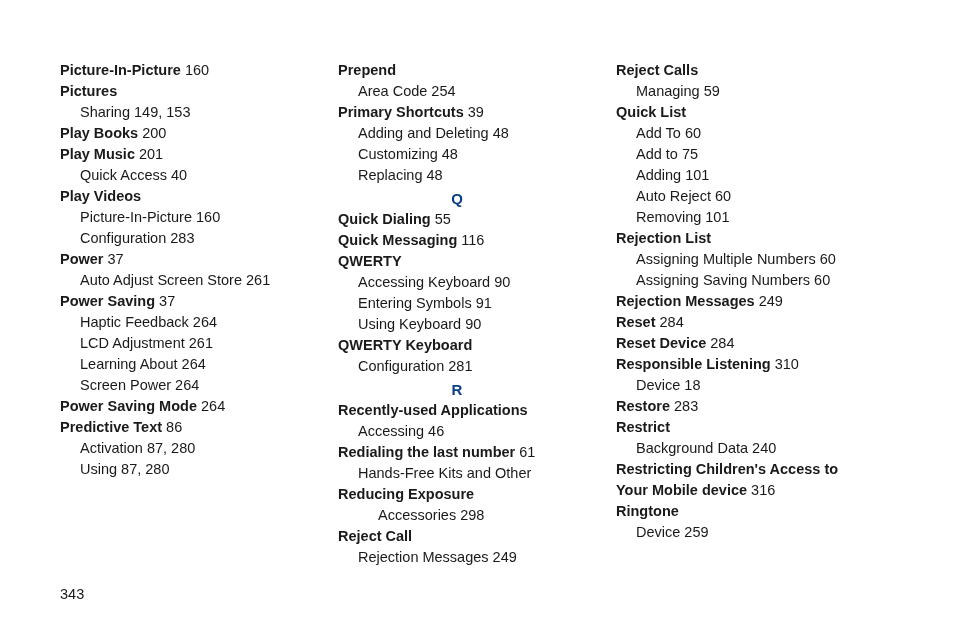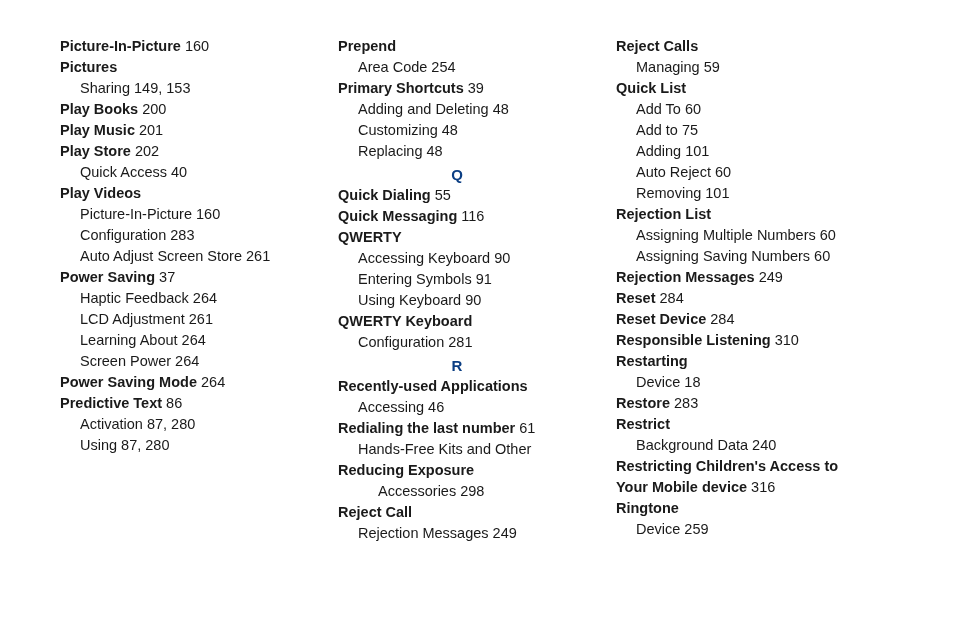--- a/index.html
+++ b/index.html
@@ -6,21 +6,22 @@
     margin: 0;
     padding: 0;
     background: #fff;
     width: 954px;
     font-family: Arial, Helvetica, sans-serif;
     color: #1a1a1a;
   }
   .page {
     box-sizing: border-box;
     width: 914px;
-    padding: 36px 60px 20px 60px;
+    padding: 28px 60px 20px 60px;
+    margin-top: 32px;
   }
   .columns {
     display: flex;
     gap: 40px;
   }
   .col {
     flex: 1 1 0;
     min-width: 0;
   }
   .entry {
@@ -58,25 +59,25 @@
 <body>
 
 <div class="page">
   <div class="columns">
     <div class="col" id="col1">
         <div class="entry"><span class="term">Picture-In-Picture</span><span class="pg"> 160</span></div>
         <div class="entry"><span class="term">Pictures</span></div>
         <div class="entry sub"><span>Sharing</span><span class="pg"> 149, 153</span></div>
         <div class="entry"><span class="term">Play Books</span><span class="pg"> 200</span></div>
         <div class="entry"><span class="term">Play Music</span><span class="pg"> 201</span></div>
-        <div class="entry"><span class="term">Play Store</span><span class="pg"> 202</span></div>
         <div class="entry sub"><span>Quick Access</span><span class="pg"> 40</span></div>
         <div class="entry"><span class="term">Play Videos</span></div>
         <div class="entry sub"><span>Picture-In-Picture</span><span class="pg"> 160</span></div>
         <div class="entry sub"><span>Configuration</span><span class="pg"> 283</span></div>
+        <div class="entry"><span class="term">Power</span><span class="pg"> 37</span></div>
         <div class="entry sub"><span>Auto Adjust Screen Store</span><span class="pg"> 261</span></div>
         <div class="entry"><span class="term">Power Saving</span><span class="pg"> 37</span></div>
         <div class="entry sub"><span>Haptic Feedback</span><span class="pg"> 264</span></div>
         <div class="entry sub"><span>LCD Adjustment</span><span class="pg"> 261</span></div>
         <div class="entry sub"><span>Learning About</span><span class="pg"> 264</span></div>
         <div class="entry sub"><span>Screen Power</span><span class="pg"> 264</span></div>
         <div class="entry"><span class="term">Power Saving Mode</span><span class="pg"> 264</span></div>
         <div class="entry"><span class="term">Predictive Text</span><span class="pg"> 86</span></div>
         <div class="entry sub"><span>Activation</span><span class="pg"> 87, 280</span></div>
         <div class="entry sub"><span>Using</span><span class="pg"> 87, 280</span></div>
@@ -116,23 +117,23 @@
         <div class="entry sub"><span>Adding</span><span class="pg"> 101</span></div>
         <div class="entry sub"><span>Auto Reject</span><span class="pg"> 60</span></div>
         <div class="entry sub"><span>Removing</span><span class="pg"> 101</span></div>
         <div class="entry"><span class="term">Rejection List</span></div>
         <div class="entry sub"><span>Assigning Multiple Numbers</span><span class="pg"> 60</span></div>
         <div class="entry sub"><span>Assigning Saving Numbers</span><span class="pg"> 60</span></div>
         <div class="entry"><span class="term">Rejection Messages</span><span class="pg"> 249</span></div>
         <div class="entry"><span class="term">Reset</span><span class="pg"> 284</span></div>
         <div class="entry"><span class="term">Reset Device</span><span class="pg"> 284</span></div>
         <div class="entry"><span class="term">Responsible Listening</span><span class="pg"> 310</span></div>
-        <div class="entry"><span class="term">Restarting</span></div>
         <div class="entry sub"><span>Device</span><span class="pg"> 18</span></div>
         <div class="entry"><span class="term">Restore</span><span class="pg"> 283</span></div>
         <div class="entry"><span class="term">Restrict</span></div>
         <div class="entry sub"><span>Background Data</span><span class="pg"> 240</span></div>
         <div class="entry"><span class="term">Restricting Children's Access to Your Mobile device</span><span class="pg"> 316</span></div>
         <div class="entry"><span class="term">Ringtone</span></div>
         <div class="entry sub"><span>Device</span><span class="pg"> 259</span></div>
       </div>
   </div>
+  <div class="pagenum">343</div>
 </div>
 
 </body></html>

